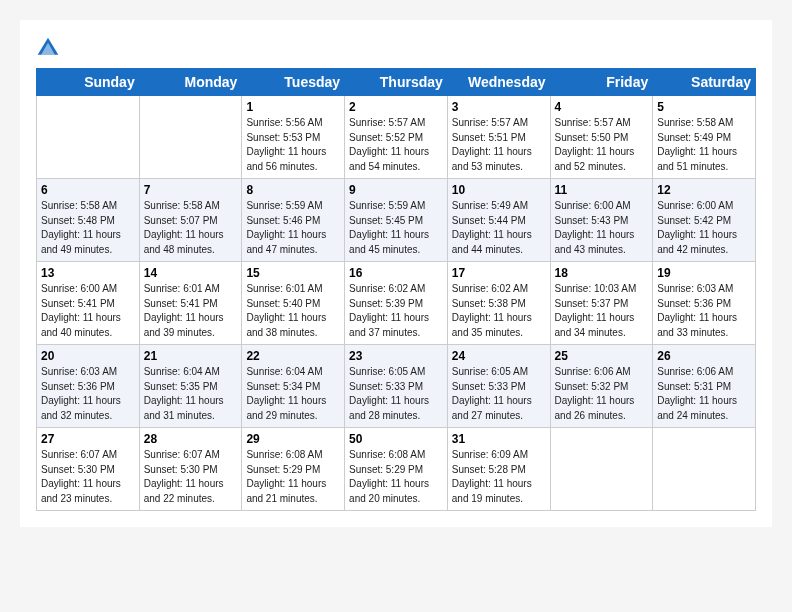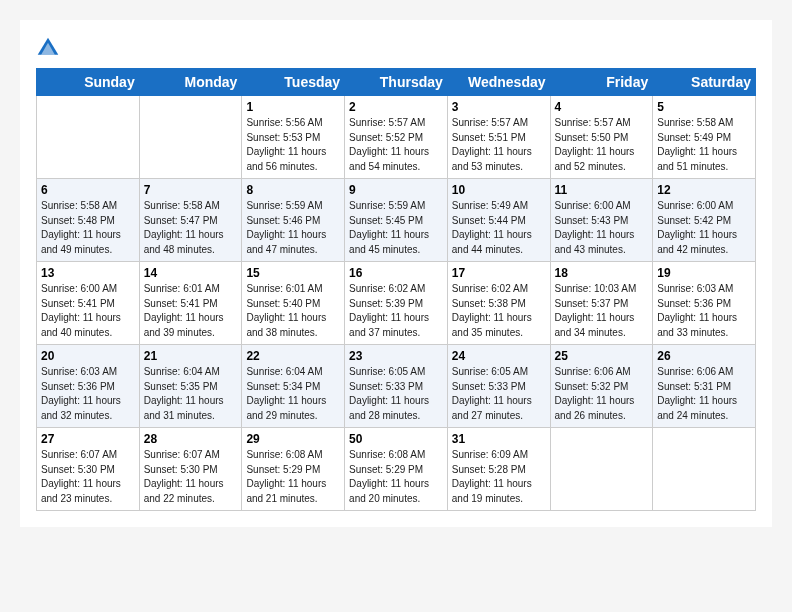--- a/index.html
+++ b/index.html
@@ -167,21 +167,21 @@
         <tr>
           <td>
             <span class="day-num">6</span>
             <div class="day-info">Sunrise: 5:58 AM
 Sunset: 5:48 PM
 Daylight: 11 hours and 49 minutes.</div>
           </td>
           <td>
             <span class="day-num">7</span>
             <div class="day-info">Sunrise: 5:58 AM
-Sunset: 5:47 PM
+Sunset: 5:07 PM
 Daylight: 11 hours and 48 minutes.</div>
           </td>
           <td>
             <span class="day-num">8</span>
             <div class="day-info">Sunrise: 5:59 AM
 Sunset: 5:46 PM
 Daylight: 11 hours and 47 minutes.</div>
           </td>
           <td>
             <span class="day-num">9</span>

